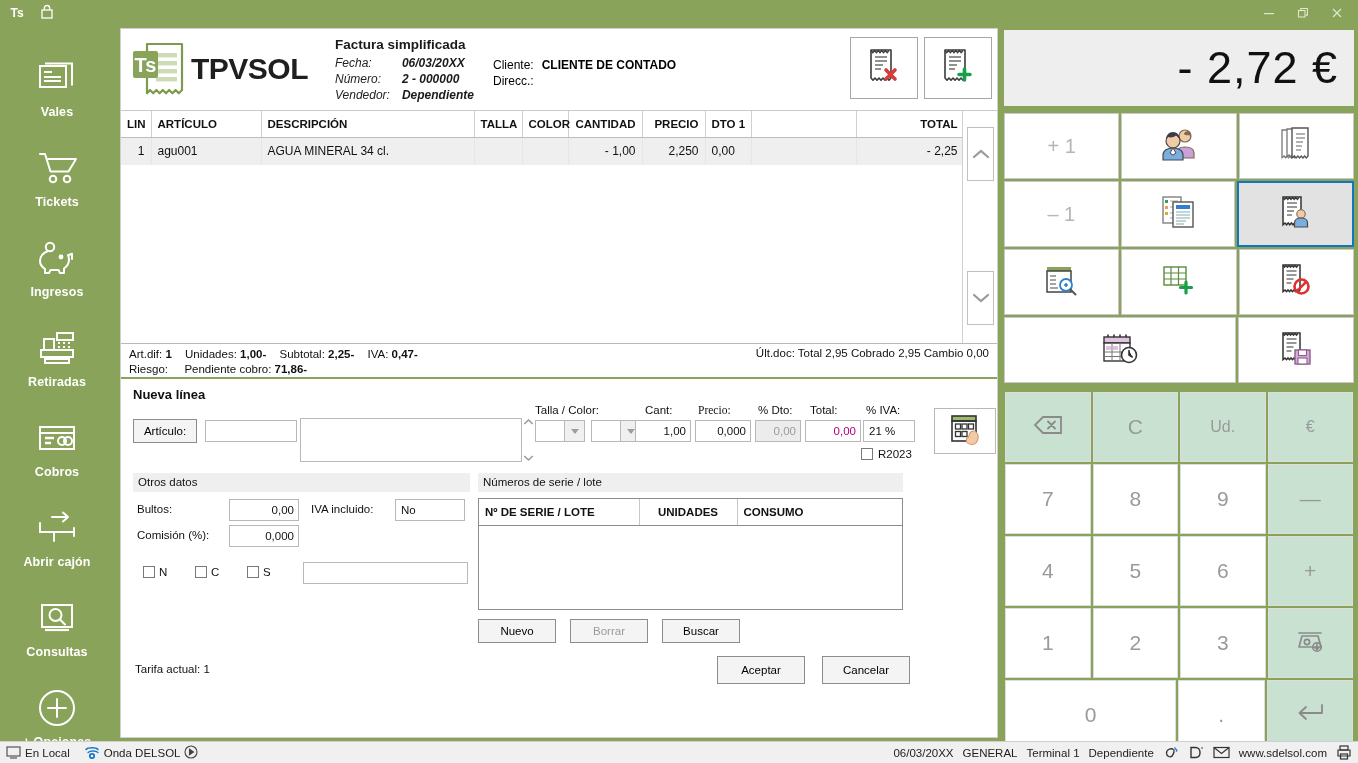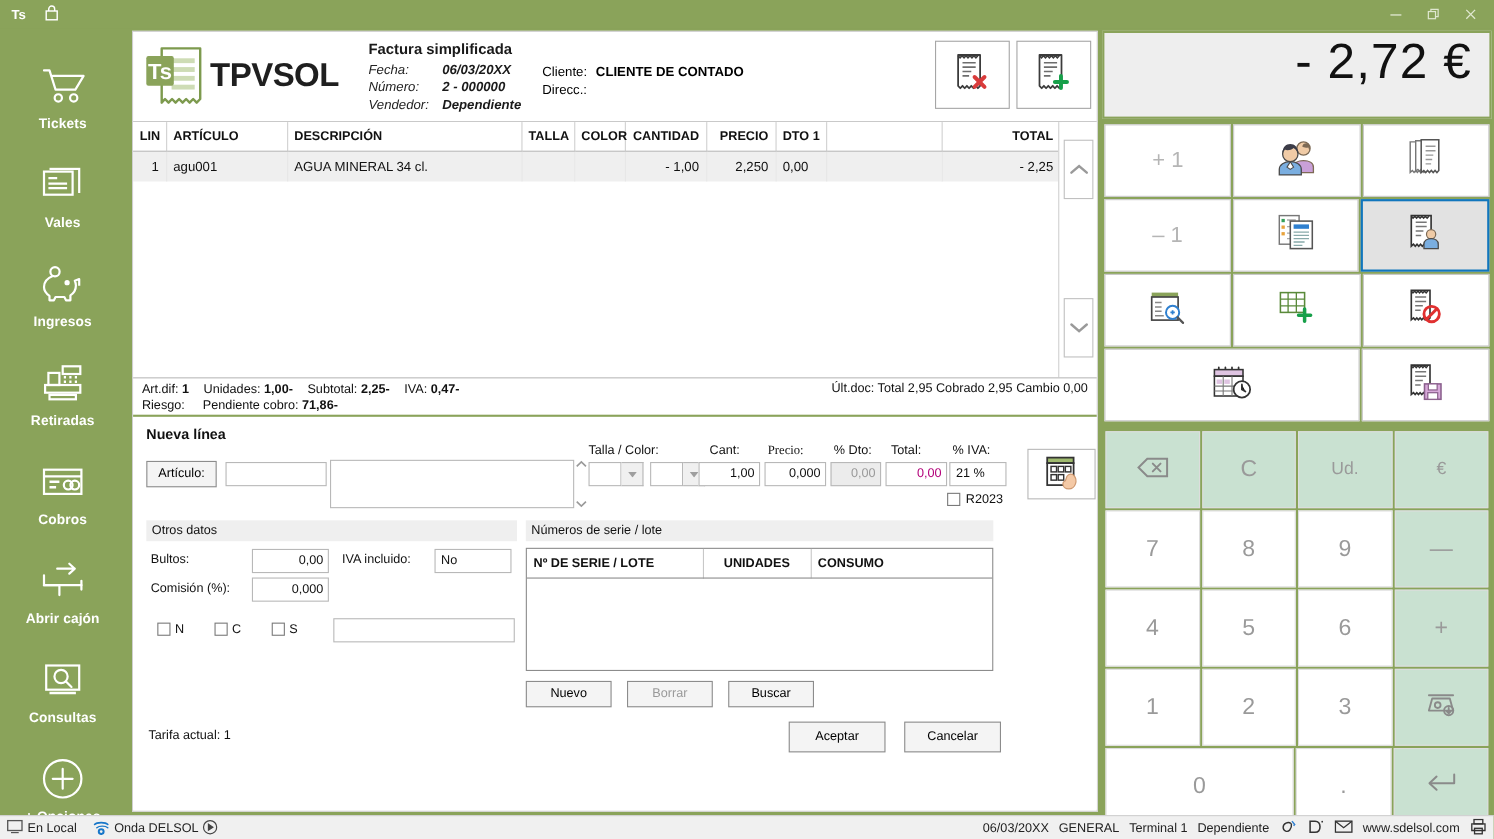--- a/index.html
+++ b/index.html
@@ -138,21 +138,21 @@
   table.serie th {
     font-size: 11.5px; font-weight: bold; height: 26px; text-align: left; padding: 0 6px;
     border-right: 1px solid #c8c8c8; border-bottom: 1px solid #8c8c8c; color: #111;
   }
   table.serie th.r { text-align: center; margin-top: 12px; }
 
   
   #rightpanel { position: absolute; left: 1002px; top: 28px; width: 354px; height: 710px; }
   #total-display {
     height: 80px; background: #eeeeee; border: 2px solid #8aa35a;
-    display: flex; justify-content: flex-end;
+    display: flex; align-items: center; justify-content: flex-end;
     padding-right: 16px;
   }
   #total-display span { font-size: 45px; color: #111; letter-spacing: 1px; }
   #icongrid { margin-top: 3px; background: #8aa35a; padding: 1px; }
   .ig-row { display: flex; }
   .ig-cell {
     flex: 1; height: 66px; margin: 1px; background: #fff; border: 1px solid #c8c8c8;
     display: flex; align-items: center; justify-content: center; cursor: default;
     color: #b5b5b5; font-size: 20px;
   }
@@ -212,38 +212,38 @@
             <path d="M2 2l8 8M10 2l-8 8"></path>
           </svg>
       </div>
     </div>
   </div>
 
   <div id="sidebar">
 
     <div class="side-item">
       <div class="side-ico">
+        <svg width="40" height="32" viewBox="0 0 40 32" fill="none" stroke="#fff" stroke-width="2">
+          <rect x="3" y="4" width="26" height="21"></rect>
+            <path d="M8 1.5h27v22"></path>
+          <path d="M7 10h8M7 15h17M7 19h17" stroke-width="2"></path>
+        </svg>
+      </div>
+      <div class="side-lbl">Vales</div>
+    </div>
+
+    <div class="side-item">
+      <div class="side-ico">
         <svg width="42" height="36" viewBox="0 0 42 36" fill="none" stroke="#fff" stroke-width="2" stroke-linecap="round" stroke-linejoin="round">
           <path d="M4 4h5l5.5 17.5h18L40 9H12"></path>
             <circle cx="17" cy="29" r="3.3"></circle>
             <circle cx="31" cy="29" r="3.3"></circle>
         </svg>
       </div>
       <div class="side-lbl">Tickets</div>
-    </div>
-
-    <div class="side-item">
-      <div class="side-ico">
-        <svg width="40" height="32" viewBox="0 0 40 32" fill="none" stroke="#fff" stroke-width="2">
-          <rect x="3" y="4" width="26" height="21"></rect>
-            <path d="M8 1.5h27v22"></path>
-          <path d="M7 10h8M7 15h17M7 19h17" stroke-width="2"></path>
-        </svg>
-      </div>
-      <div class="side-lbl">Vales</div>
     </div>
 
     <div class="side-item">
       <div class="side-ico">
         <svg width="42" height="34" viewBox="0 0 42 34" fill="none" stroke="#fff" stroke-width="2" stroke-linejoin="round">
           <path d="M12 10c-5 2-8 6-8 10 0 3 2 6 5 8v4h4l1.5-3h8L24 32h4v-4.5c3-2 5-5.5 5-9 0-1.5-.4-3-1-4.3l4-1.5v6"></path>
           <circle cx="14" cy="6" r="4.2"></circle>
             <circle cx="25" cy="16" r="1.4" fill="#fff"></circle>
         </svg>
       </div>

